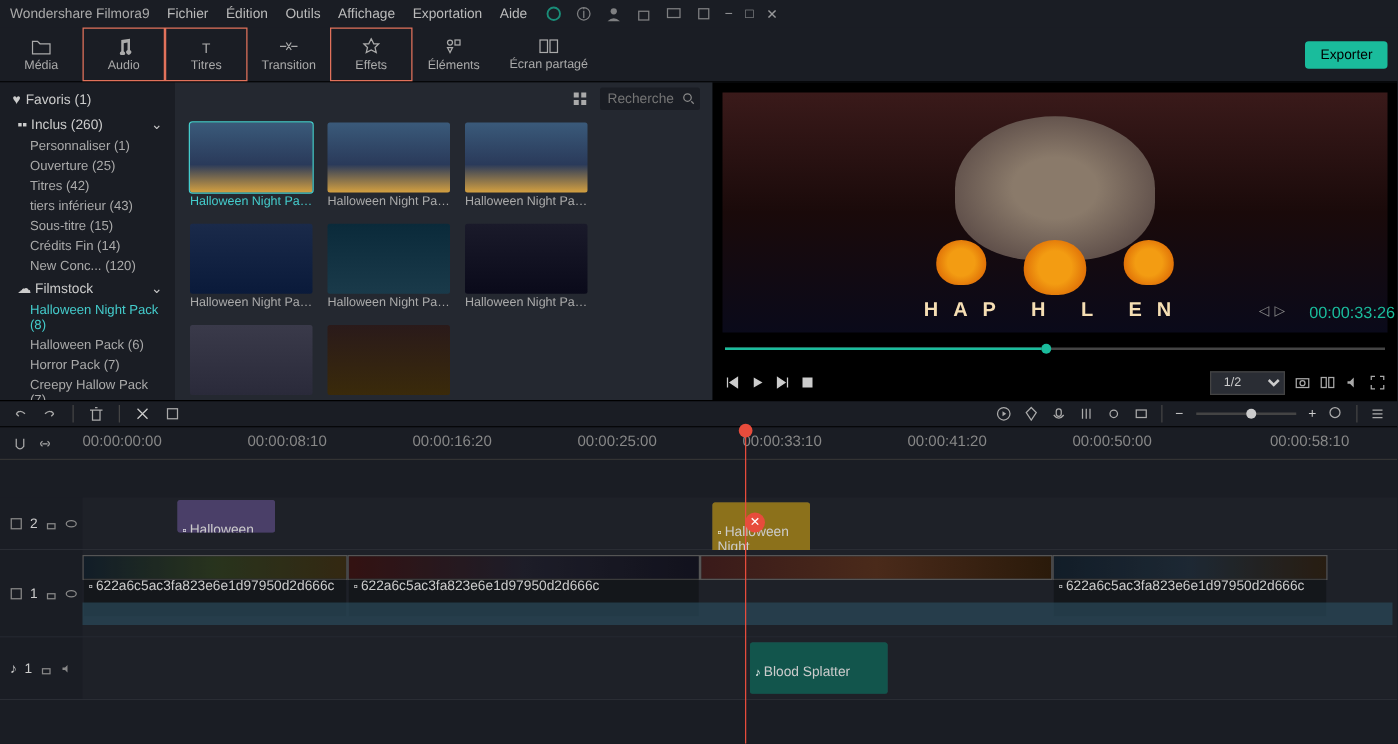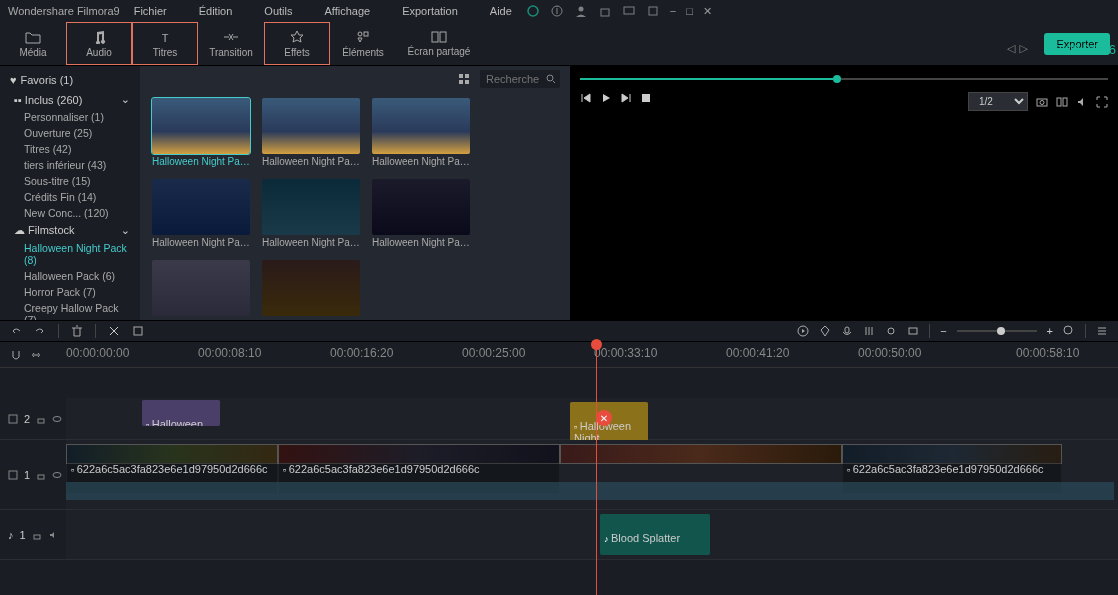--- a/index.html
+++ b/index.html
@@ -1,19 +1,19 @@
 <!DOCTYPE html>
 <html><head>
 <meta charset="utf-8">
 <style>
 *{margin:0;padding:0;box-sizing:border-box;font-family:Arial,sans-serif;font-size:11px;color:#ccc}
 body{background:#1a1d24;width:1118px;height:595px;overflow:hidden}
 .titlebar{height:22px;background:#1a1d24;display:flex;align-items:center;padding:0 8px;gap:14px}
 .titlebar .brand{color:#aaa;font-size:11px}
-.titlebar .menu{display:flex;gap:32px}
+.titlebar .menu{display:flex;gap:14px}
 .titlebar .menu span{font-size:11px;color:#bbb;cursor:pointer}
 .titlebar .center{flex:1;text-align:center;color:#bbb}
 .titlebar .right{display:flex;gap:10px;align-items:center}
 .titlebar .right svg,.titlebar .right span{opacity:.7}
 .hdr{height:44px;background:#1a1d24;display:flex;border-bottom:1px solid #000}
 .tab{width:66px;display:flex;flex-direction:column;align-items:center;justify-content:center;gap:3px;cursor:pointer;position:relative}
 .tab.hl{border:1px solid #e2725b}
 .tab .lbl{font-size:10px;color:#aaa}
 .export-btn{margin-left:auto;margin-right:8px;align-self:center;background:#1abc9c;color:#000;border:none;padding:5px 12px;border-radius:3px;font-size:11px;cursor:pointer}
 .main{display:flex;height:254px}
@@ -39,21 +39,21 @@
 .caption.sel{color:#4cc}
 .preview{width:548px;background:#000;display:flex;flex-direction:column}
 .video{flex:1;background:linear-gradient(180deg,#3a1a1a 0%,#1a0a0a 50%,#0a0a1a 100%);position:relative;margin:8px 8px 0 8px}
 .video-overlay{position:absolute;bottom:30px;left:0;right:0;display:flex;justify-content:center;gap:30px}
 .pumpkin{width:40px;height:36px;background:radial-gradient(circle,#f39c12 40%,#d35400 100%);border-radius:50% 50% 45% 45%;position:relative}
 .video-txt{position:absolute;bottom:8px;left:0;right:0;text-align:center;color:#f5deb3;font-size:16px;letter-spacing:12px;font-weight:bold}
 .scrub{height:18px;margin:4px 10px;position:relative}
 .scrub-line{height:2px;background:#1abc9c;position:absolute;top:8px;left:0;width:48%}
 .scrub-bg{height:2px;background:#444;position:absolute;top:8px;left:0;right:0}
 .scrub-dot{width:8px;height:8px;background:#1abc9c;border-radius:50%;position:absolute;top:5px;left:48%}
-.controls{height:28px;display:flex;align-items:flex-start;padding:0 10px;gap:10px}
+.controls{height:28px;display:flex;align-items:center;padding:0 10px;gap:10px}
 .ctrl-btns{display:flex;gap:8px}
 .ctrl-right{margin-left:auto;display:flex;gap:8px;align-items:center}
 .zoom-sel{background:#2a2d34;border:1px solid #444;padding:2px 18px 2px 6px;color:#ccc;font-size:10px}
 .timecode{position:absolute;top:-24px;right:2px;color:#1abc9c;font-size:13px}
 .tc-nav{position:absolute;top:-24px;right:90px;display:flex;gap:4px}
 .toolbar{height:22px;background:#1a1d24;display:flex;align-items:center;padding:0 10px;gap:12px;border-top:1px solid #000;border-bottom:1px solid #000}
 .toolbar .sep{width:1px;height:14px;background:#444}
 .toolbar-right{margin-left:auto;display:flex;gap:10px;align-items:center}
 .zoom-slider{width:80px;height:2px;background:#444;position:relative}
 .zoom-slider::after{content:'';width:8px;height:8px;background:#ccc;border-radius:50%;position:absolute;top:-3px;left:50%}
@@ -240,20 +240,29 @@
       <div class="card">
           <div class="thumb t7"></div>
         </div>
       <div class="card">
           <div class="thumb t8"></div>
         </div>
     </div>
   </div>
 
   <div class="preview">
+    <div class="video">
+      <div class="face"></div>
+      <div class="video-overlay">
+          <div class="pumpkin"></div>
+          <div class="pumpkin" style="width:50px;height:44px"></div>
+          <div class="pumpkin"></div>
+        </div>
+      <div class="video-txt">HAP   H   L     EN</div>
+    </div>
     <div style="position:relative">
       <div class="tc-nav">
           <span style="color:#888">◁</span>
           <span style="color:#888">▷</span>
         </div>
       <div class="timecode">00:00:33:26</div>
     </div>
     <div class="scrub">
       <div class="scrub-bg"></div>
         <div class="scrub-line"></div>

